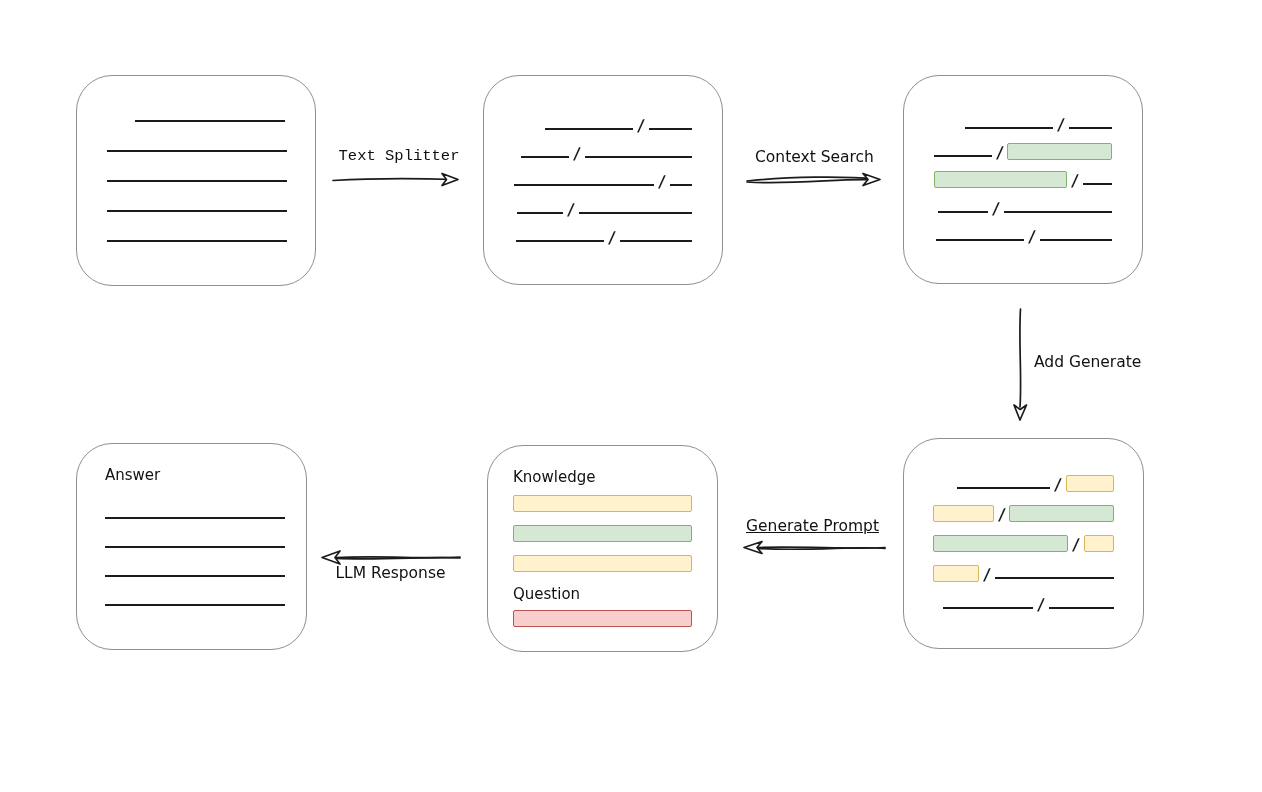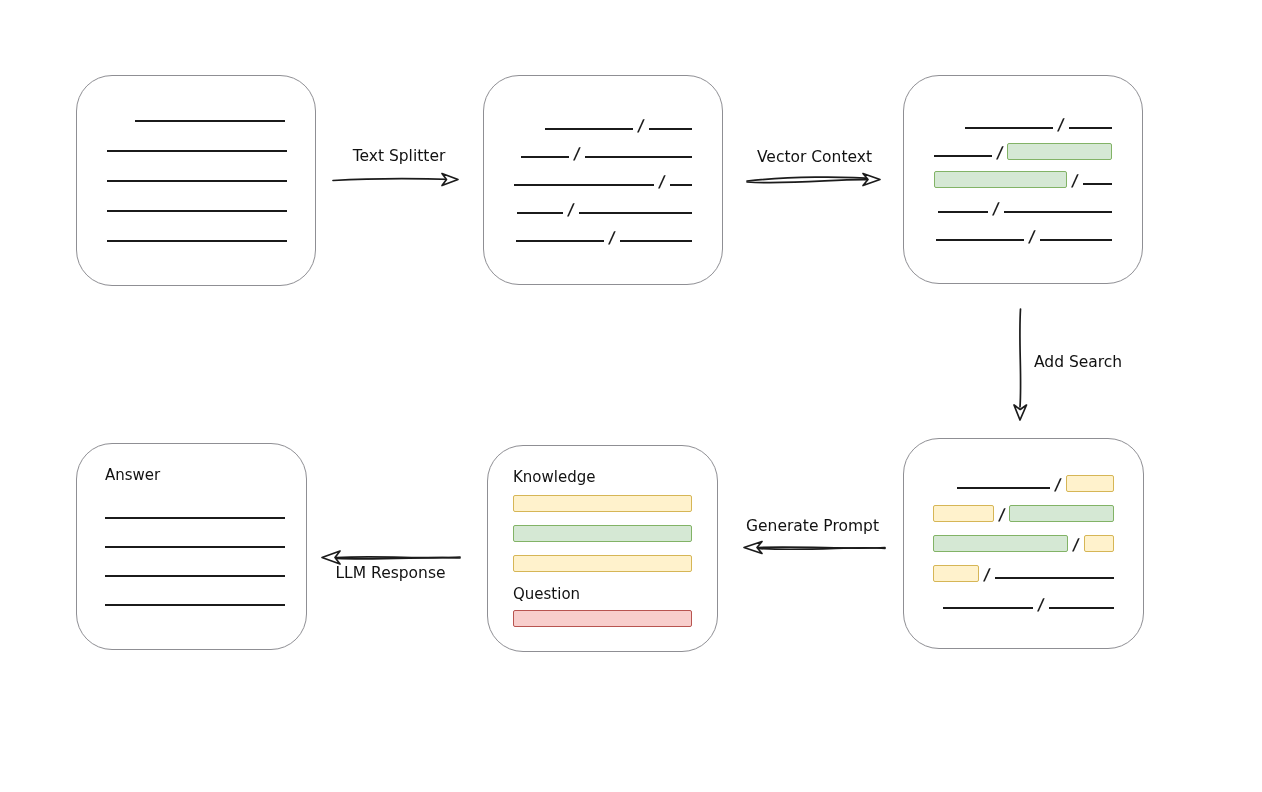--- a/index.html
+++ b/index.html
@@ -173,41 +173,41 @@
         <div class="ans-line" style="width: 180px;"></div>
         <div class="ans-line" style="width: 180px;"></div>
         <div class="ans-line" style="width: 180px;"></div>
       </div>
   </div>
 
   <svg class="arrow-svg" style="left:330px;top:169px;" width="140" height="22" viewBox="0 0 140 22">
     <path d="M3 11.5 C45 9, 95 9.5, 124 10.5"></path>
     <path class="head" d="M112 4.5 L128 10.5 L112 16.5 L116.5 10.5 Z"></path>
   </svg>
-  <div class="arrow-label centered" style="left:333px;top:147px;width:132px;">Text Splitter</div>
+  <div class="arrow-label centered" style="left:333px;top:147px;width:132px;font-family:Liberation Mono, monospace;">Text Splitter</div>
 
   <svg class="arrow-svg" style="left:744px;top:169px;" width="144" height="22" viewBox="0 0 144 22">
     <path d="M3 12 C45 7.5, 100 7, 132 10"></path>
     <path d="M3 13 C50 16, 105 8.5, 132 11"></path>
     <path class="head" d="M119 4.5 L136 10.5 L119 16.5 L124 10.5 Z"></path>
   </svg>
-  <div class="arrow-label centered" style="left:746px;top:148px;width:137px;">Vector Context</div>
+  <div class="arrow-label centered" style="left:746px;top:148px;width:137px;">Context Search</div>
 
   <svg class="arrow-svg" style="left:1009px;top:307px;" width="24" height="116" viewBox="0 0 24 116">
     <path d="M11.5 2 C9.5 35, 13 70, 11 100"></path>
     <path class="head" d="M5 98 L11 113 L17.5 98 L11.2 102.5 Z"></path>
   </svg>
-  <div class="arrow-label" style="left:1034px;top:353px;">Add Search</div>
+  <div class="arrow-label" style="left:1034px;top:353px;">Add Generate</div>
 
   <svg class="arrow-svg" style="left:738px;top:537px;" width="150" height="22" viewBox="0 0 150 22">
     <path d="M20 10.5 C65 9, 115 12.5, 147 10.5"></path>
     <path d="M20 11.5 C75 14.5, 120 8.5, 147 11.5"></path>
     <path class="head" d="M24 4.5 L6 10.5 L24 16.5 L19 10.5 Z"></path>
   </svg>
-  <div class="arrow-label centered" style="left:740px;top:517px;width:145px;">Generate Prompt</div>
+  <div class="arrow-label centered" style="left:740px;top:517px;width:145px;text-decoration:underline;">Generate Prompt</div>
 
   <svg class="arrow-svg" style="left:316px;top:547px;" width="148" height="22" viewBox="0 0 148 22">
     <path d="M20 10.5 C65 8.5, 110 12, 144 10"></path>
     <path d="M20 11.5 C70 13.5, 115 9, 144 11"></path>
     <path class="head" d="M24 4 L6 10.5 L24 17 L19 10.5 Z"></path>
   </svg>
   <div class="arrow-label centered" style="left:323px;top:526px;width:135px;margin-top:38px;">LLM Response</div>
 
 
 </div>

